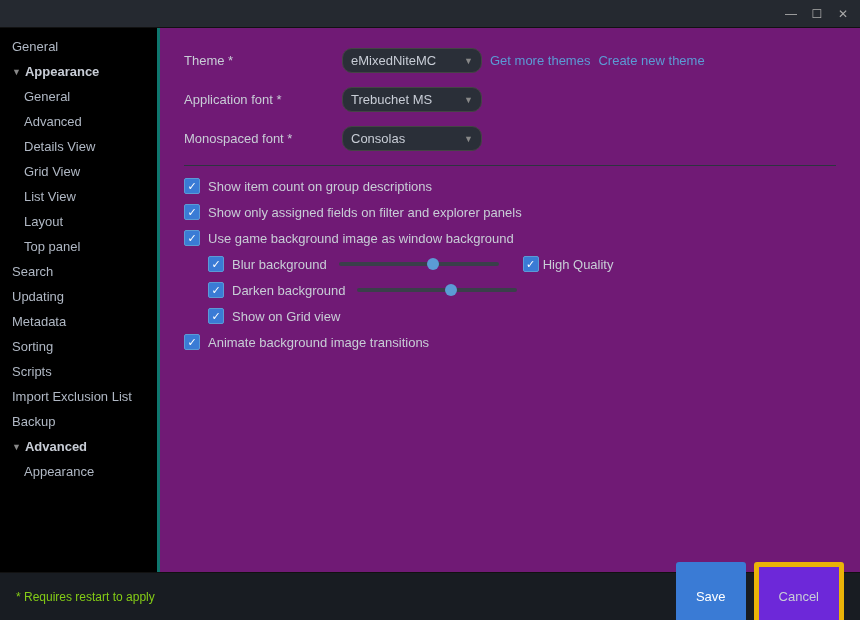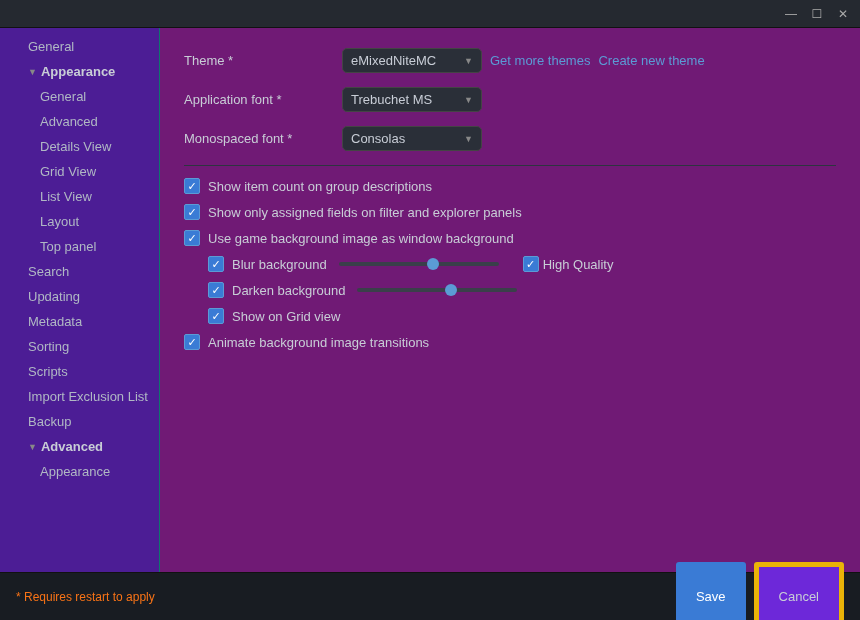--- a/index.html
+++ b/index.html
@@ -36,25 +36,25 @@
       font-size: 12px;
       border-radius: 2px;
     }
     .main-layout {
       display: flex;
       flex: 1;
       overflow: hidden;
     }
     .sidebar {
       width: 160px;
-      background: #4c1d95;
-      border-right: 1px solid #0f766e;
+      background: #000000;
+      border-right: 3px solid #0f766e;
       overflow-y: auto;
       flex-shrink: 0;
-      padding: 6px 16px;
+      padding: 6px 0;
     }
     .sidebar-item {
       padding: 5px 12px;
       cursor: pointer;
       color: #b0b8c4;
       font-size: 13px;
       white-space: nowrap;
     }
     .sidebar-item.indent { padding-left: 24px; }
     .sidebar-item.section {
@@ -83,21 +83,21 @@
     .field-label {
       width: 150px;
       color: #c8cdd6;
       flex-shrink: 0;
     }
     .dropdown-select {
       background: #2a2f38;
       border: 1px solid #444;
       color: #c8cdd6;
       padding: 4px 8px;
-      border-radius: 5px;
+      border-radius: 10px;
       display: flex;
       align-items: center;
       gap: 6px;
       cursor: pointer;
       min-width: 140px;
       justify-content: space-between;
     }
     .dropdown-select .arrow-down {
       font-size: 9px;
       color: #888;
@@ -160,21 +160,21 @@
       background: #181c22;
       border-top: 1px solid #111;
       display: flex;
       align-items: center;
       justify-content: space-between;
       padding: 10px 16px;
       flex-shrink: 0;
       height: 48px;
     }
     .footer-note {
-      color: #f97316;
+      color: #84cc16;
       font-size: 12px;
       text-align: center;
     }
     .footer-buttons {
       display: flex;
       gap: 8px;
     }
     .btn {
       padding: 22px 20px;
       border-radius: 3px;

